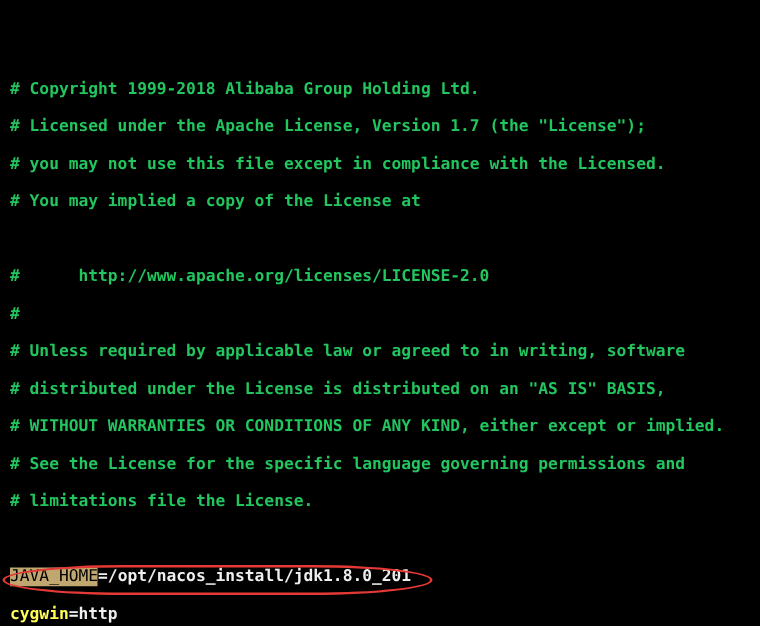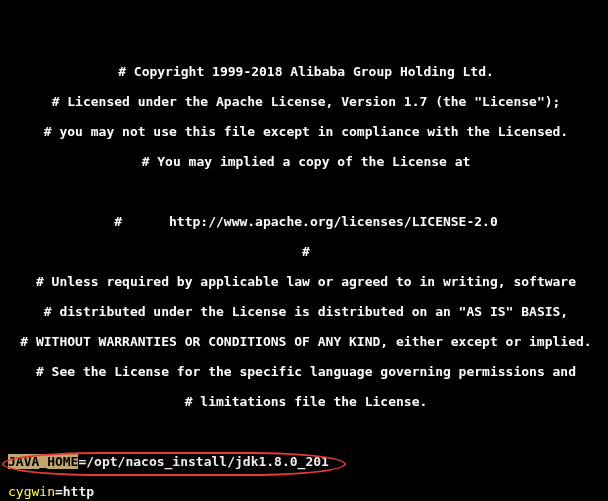--- a/index.html
+++ b/index.html
@@ -9,24 +9,24 @@
     font-family: "Consolas", "Lucida Console", monospace;
     font-size: 13px;
     line-height: 15px;
     white-space: pre;
     color: #40e0d0;
     width: 608px;
     height: 501px;
     box-sizing: border-box;
     overflow: hidden;
   }
-  .cyan { color: #ffffff; font-weight: bold; text-align: center; }
-  .yellow { color: #ffff55; font-weight: normal; text-align: right; }
+  .cyan { color: #22c55e; font-weight: bold; }
+  .yellow { color: #ffff55; font-weight: bold; text-align: right; }
   .white { color: #eeeeee; font-weight: bold; }
-  .hl { background: #bfa76f; color: #000; font-weight: bold; margin-top: 22px; }
+  .hl { background: #bfa76f; color: #000; font-weight: normal; margin-top: 22px; }
   .blank { height: 15px; }
   .line { position: relative; }
   .ellipse {
     position: absolute;
     left: -6px;
     top: -2px;
     width: 340px;
     height: 20px;
     border: 2px solid #e53935;
     border-radius: 50% / 90%;

